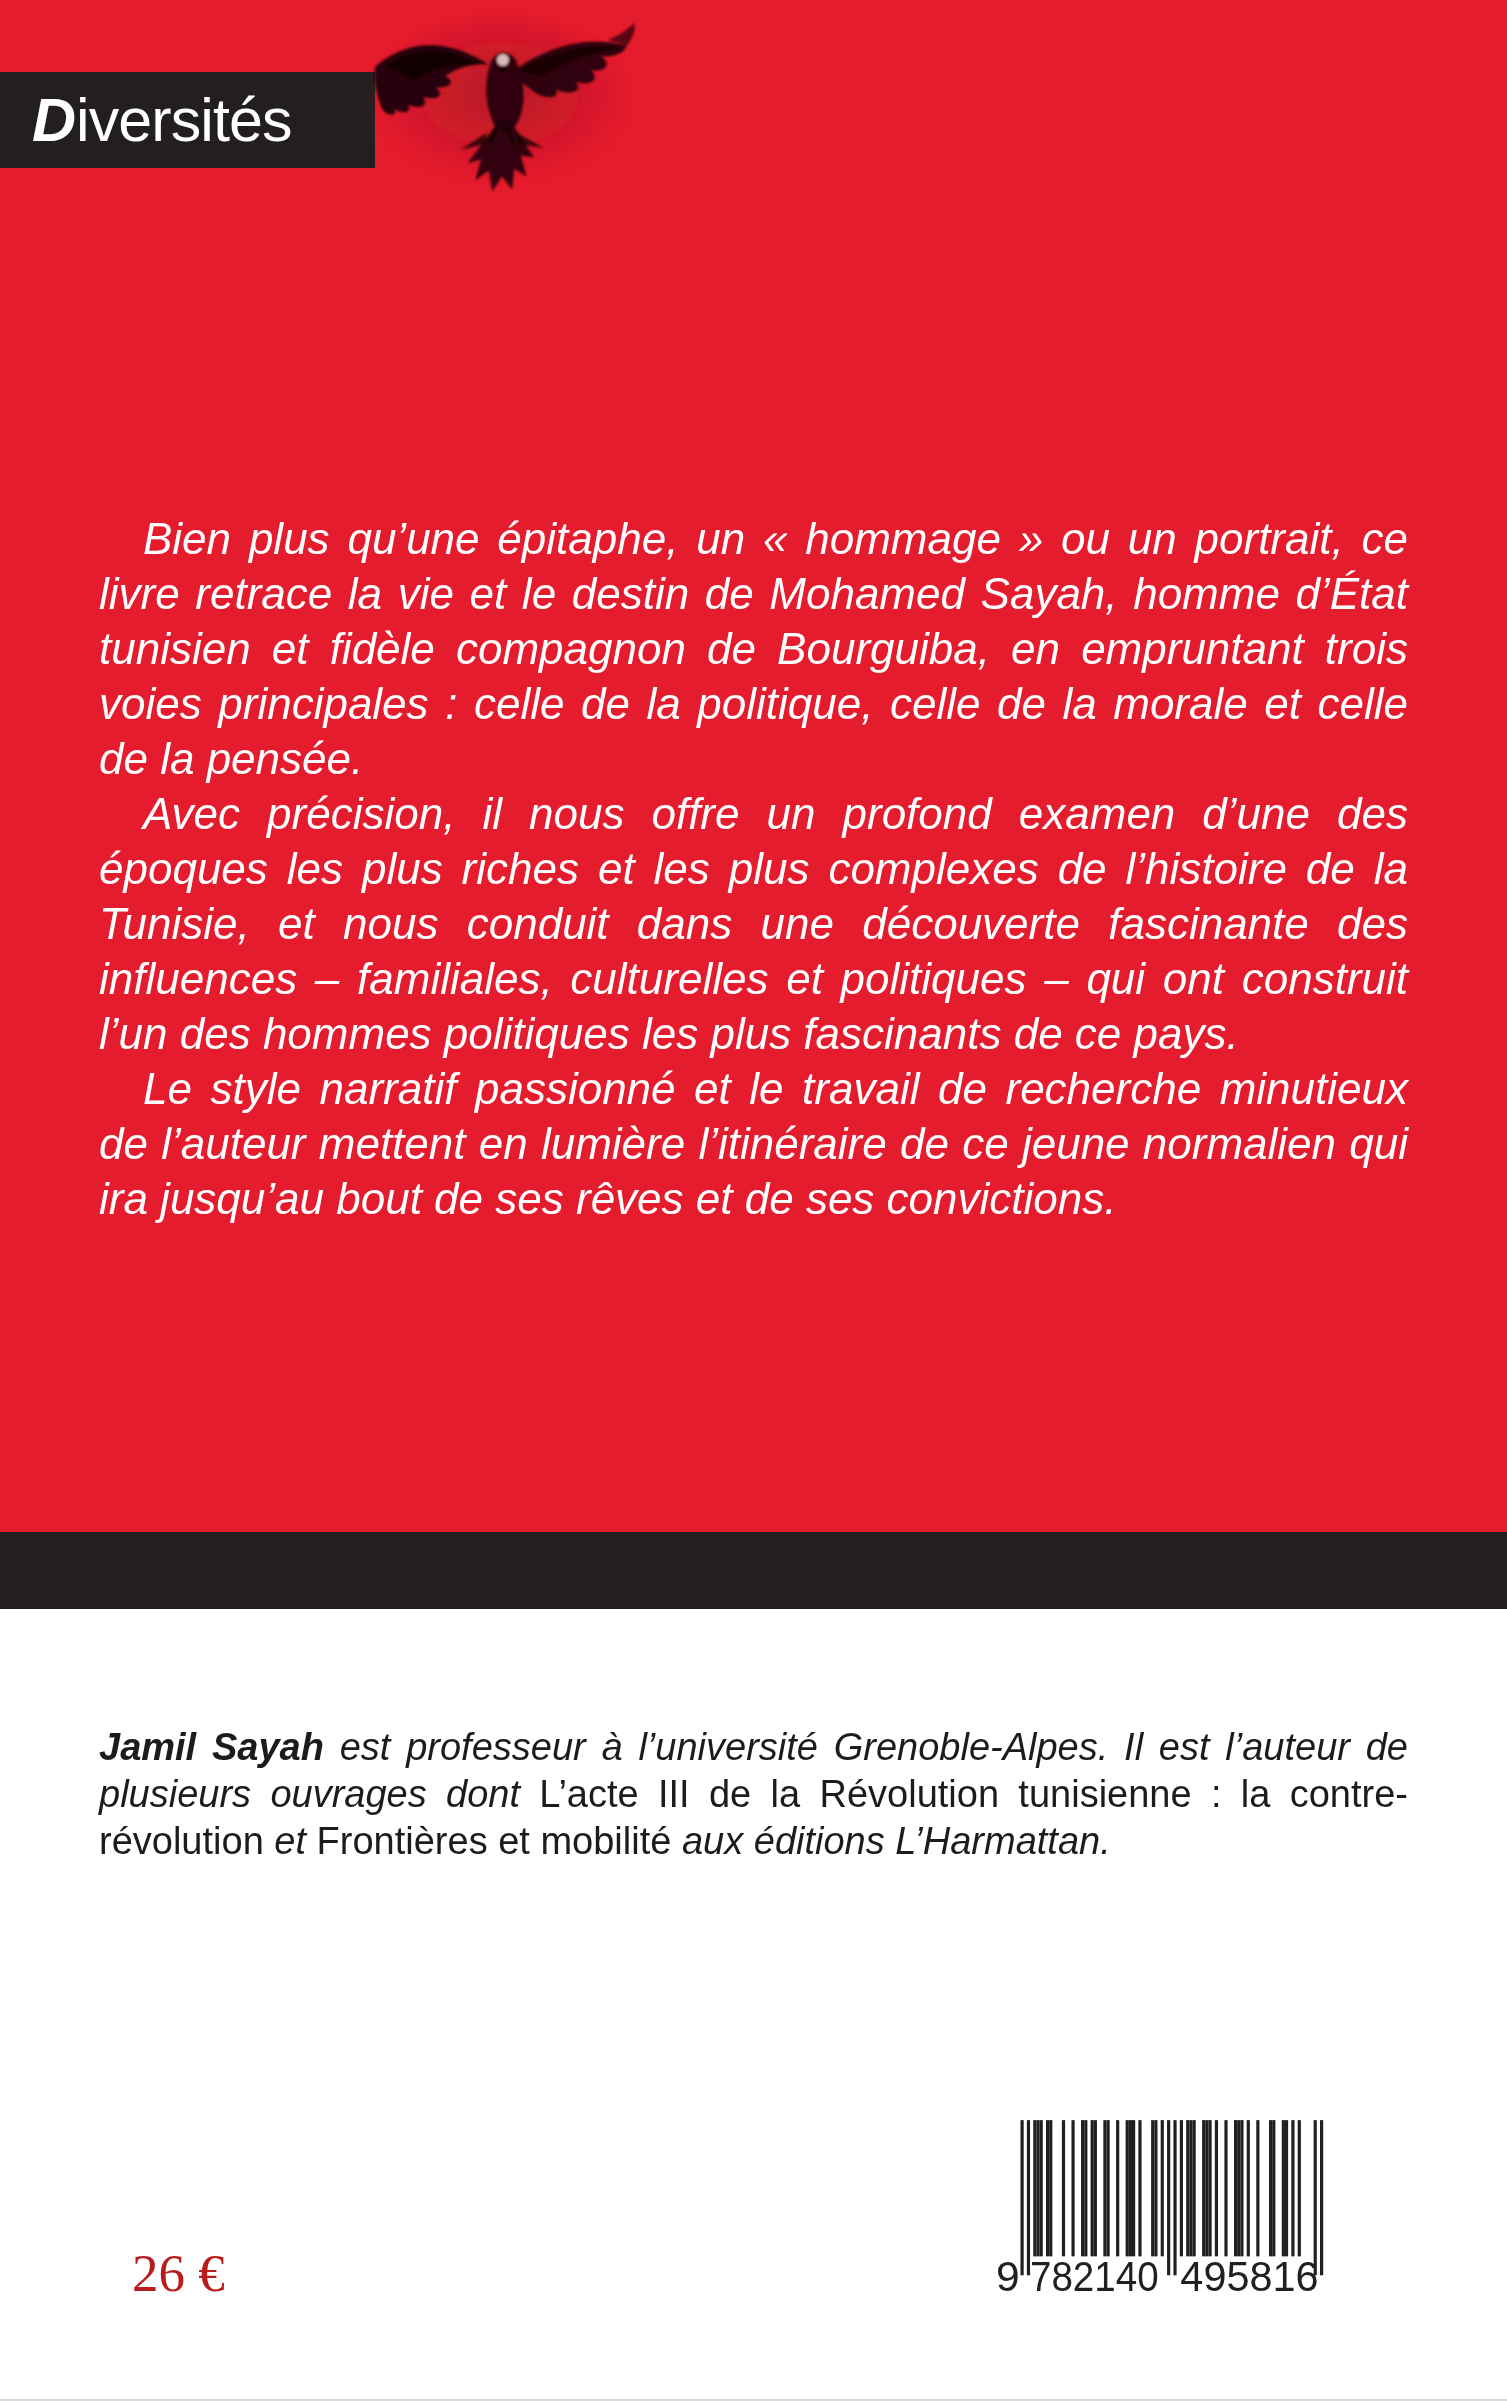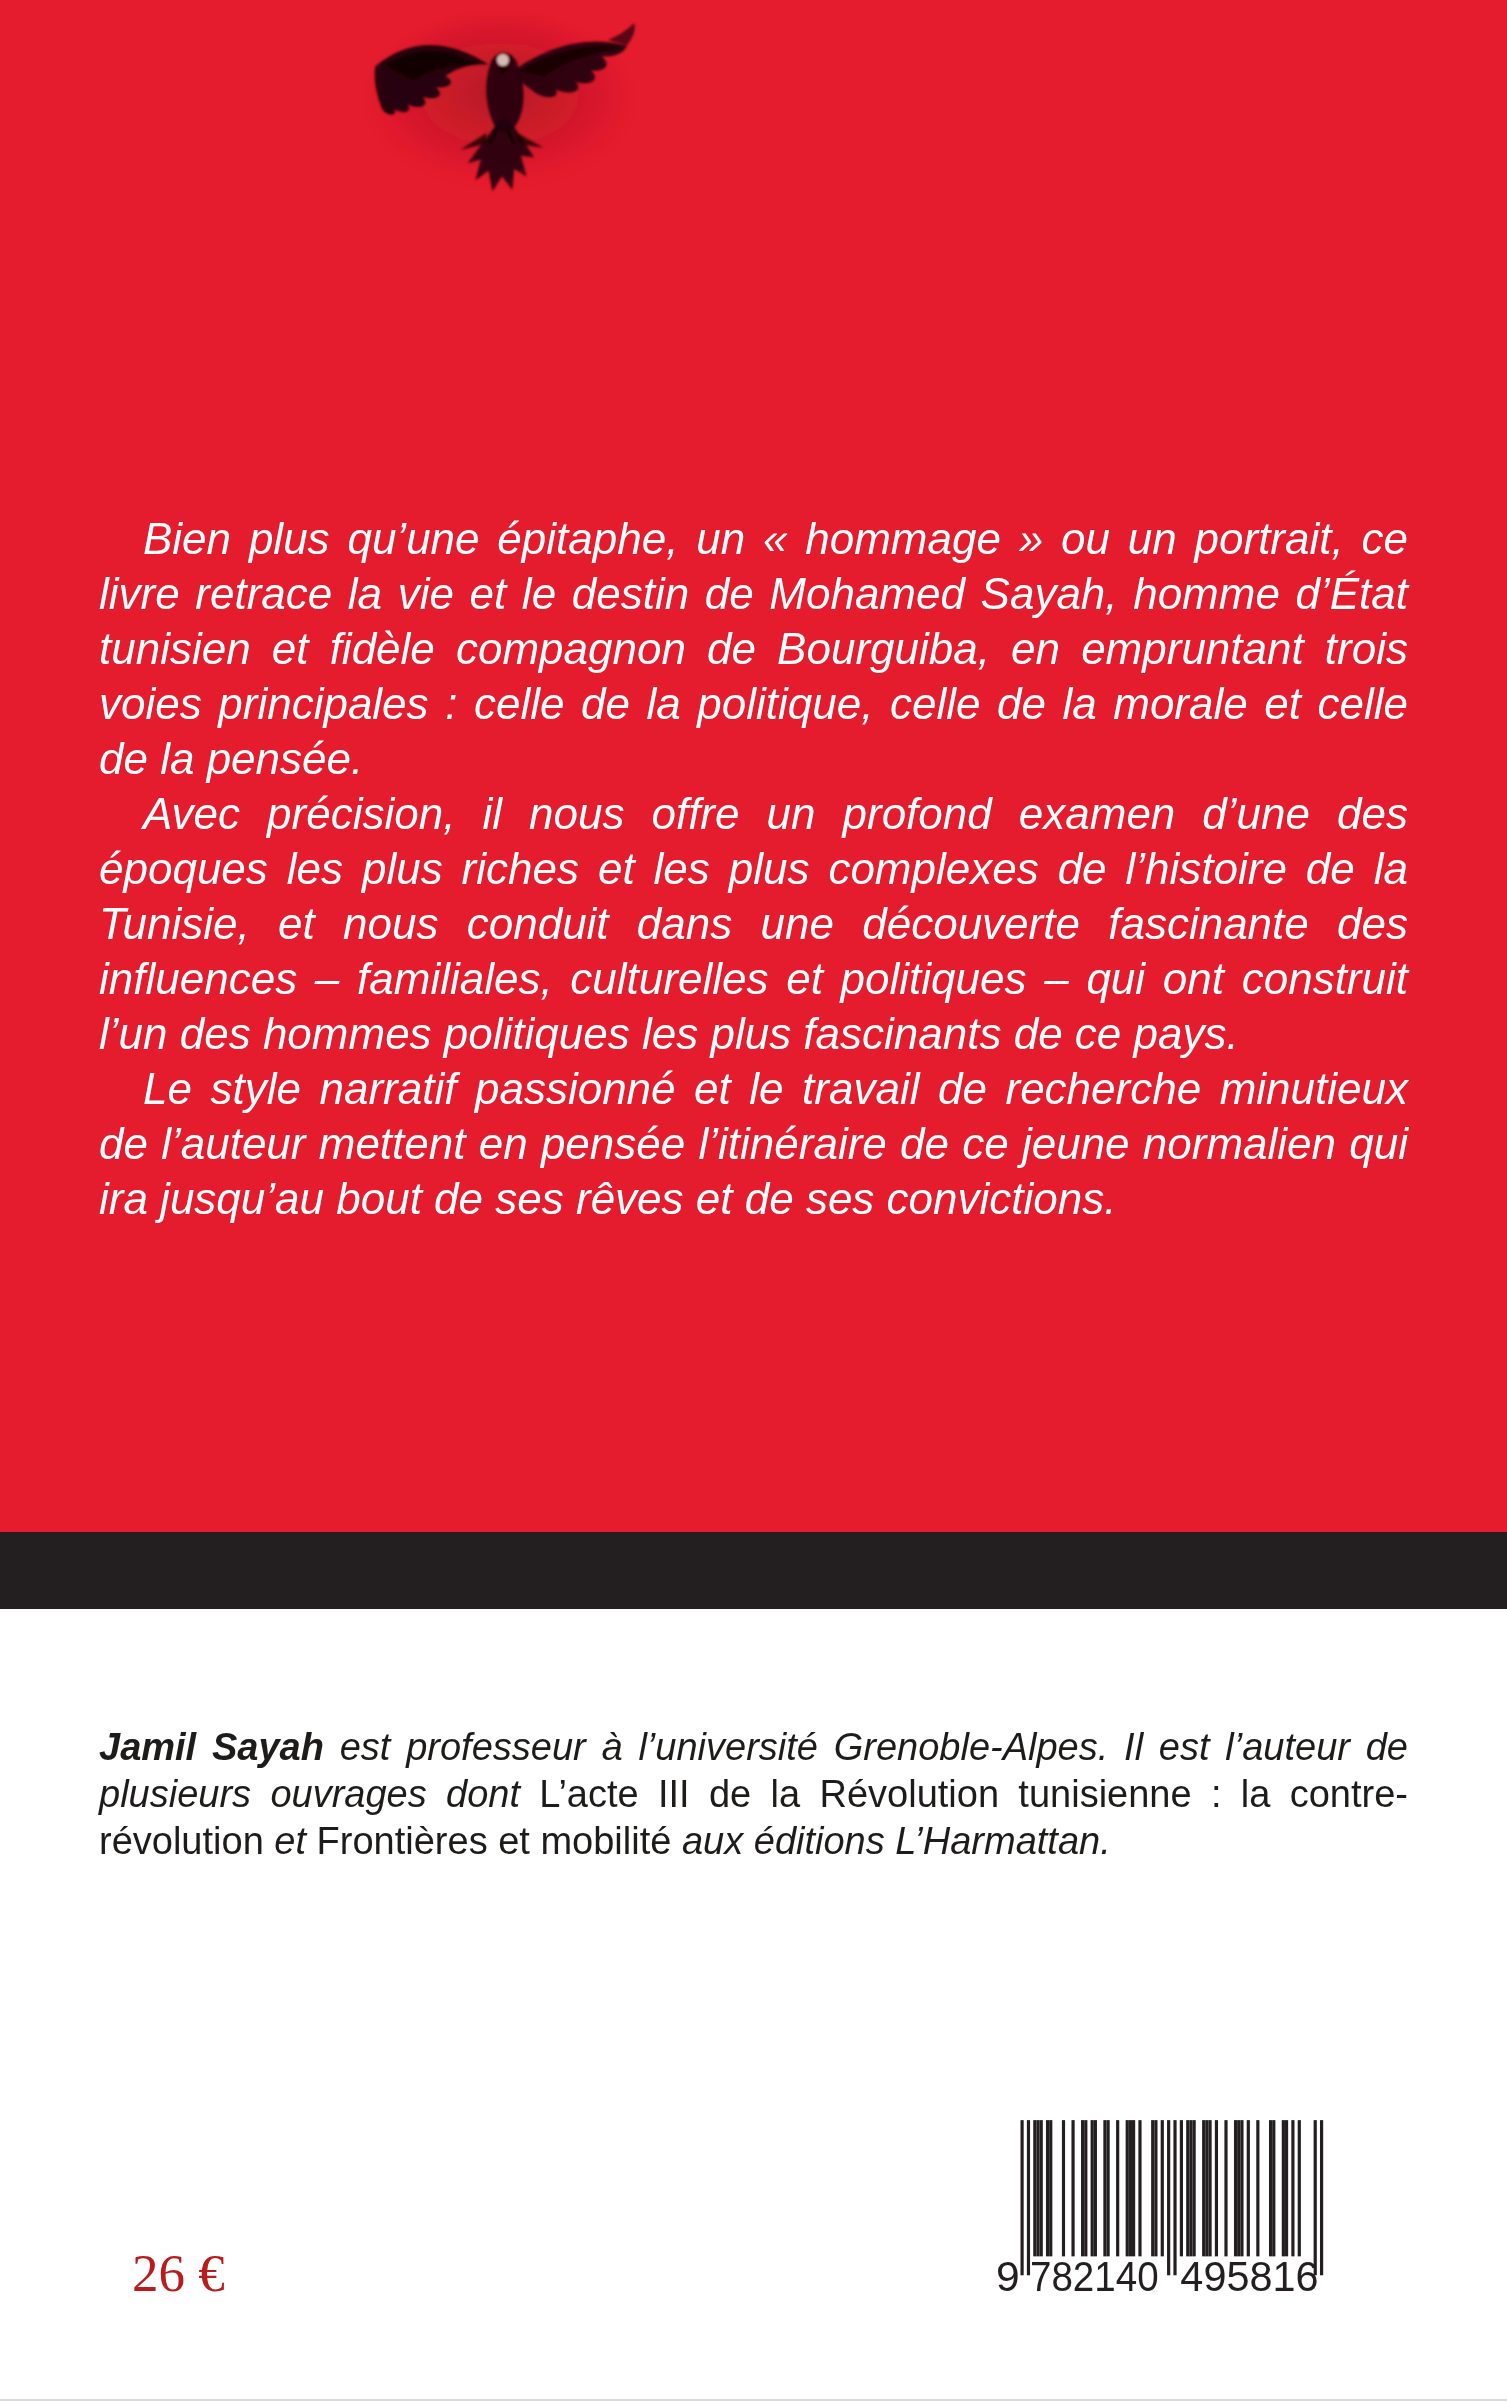--- a/index.html
+++ b/index.html
@@ -86,20 +86,23 @@
     background:#d9d9d9;
   }
 </style>
 </head>
 <body>
 
 <div class="page">
 
   <div class="red-zone"></div>
 
+  <div class="collection-bar">
+    <div class="collection-title"><span class="cap">D</span><span>iversités</span></div>
+  </div>
 
   <svg class="bird" viewBox="0 0 300 200" aria-hidden="true">
     <defs>
       <radialGradient id="glow" cx="50%" cy="45%" r="55%">
         <stop offset="0%" stop-color="#8c1420" stop-opacity="0.55"></stop>
         <stop offset="70%" stop-color="#a01522" stop-opacity="0.18"></stop>
         <stop offset="100%" stop-color="#e51c2d" stop-opacity="0"></stop>
       </radialGradient>
       <filter id="soft" x="-10%" y="-10%" width="120%" height="120%">
         <feGaussianBlur stdDeviation="1.4"></feGaussianBlur>
@@ -132,21 +135,21 @@
       <path d="M136 132 L108 150 L134 144 Z" fill="#1a0306" opacity="0.8"></path>
       <path d="M168 132 L196 148 L170 144 Z" fill="#1a0306" opacity="0.8"></path>
 
       <path d="M146 128 l-6 14 M158 128 l6 14" stroke="#140204" stroke-width="3" fill="none" stroke-linecap="round"></path>
     </g>
   </svg>
 
   <div class="synopsis">
     <p>Bien plus qu’une épitaphe, un « hommage » ou un portrait, ce livre retrace la vie et le destin de Mohamed Sayah, homme d’État tunisien et fidèle compagnon de Bourguiba, en empruntant trois voies principales : celle de la politique, celle de la morale et celle de la pensée.</p>
     <p>Avec précision, il nous offre un profond examen d’une des époques les plus riches et les plus complexes de l’histoire de la Tunisie, et nous conduit dans une découverte fascinante des influences – familiales, culturelles et politiques – qui ont construit l’un des hommes politiques les plus fascinants de ce pays.</p>
-    <p>Le style narratif passionné et le travail de recherche minutieux de l’auteur mettent en pensée l’itinéraire de ce jeune normalien qui ira jusqu’au bout de ses rêves et de ses convictions.</p>
+    <p>Le style narratif passionné et le travail de recherche minutieux de l’auteur mettent en lumière l’itinéraire de ce jeune normalien qui ira jusqu’au bout de ses rêves et de ses convictions.</p>
   </div>
 
   <div class="black-band"></div>
 
   <p class="author-note"><span class="bd">Jamil Sayah </span><span>est professeur à l’université Grenoble-Alpes. Il est l’auteur de plusieurs ouvrages dont </span><span class="rm">L’acte III de la Révolution tunisienne : la contre-révolution </span><span>et </span><span class="rm">Frontières et mobilité </span><span>aux éditions L’Harmattan.</span></p>
 
   <div class="price">26 €</div>
 
   <svg class="barcode" id="barcode-svg" viewBox="0 0 352 190">
     <g id="barcode-bars" fill="#231f20">

